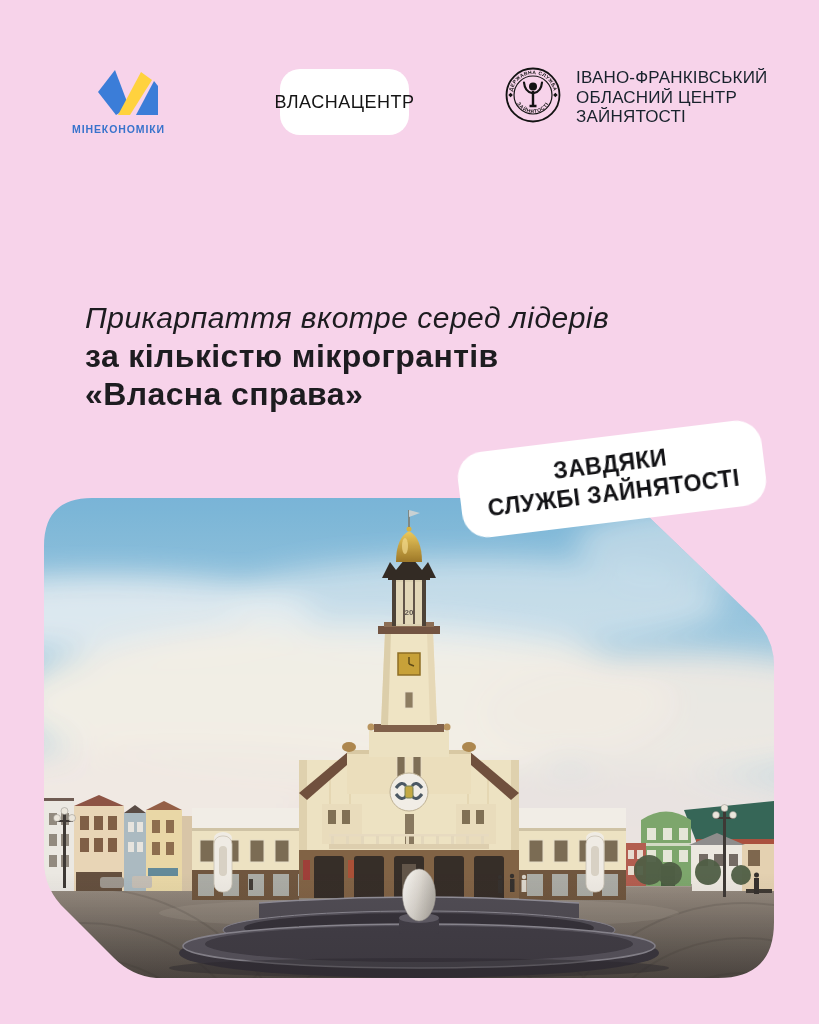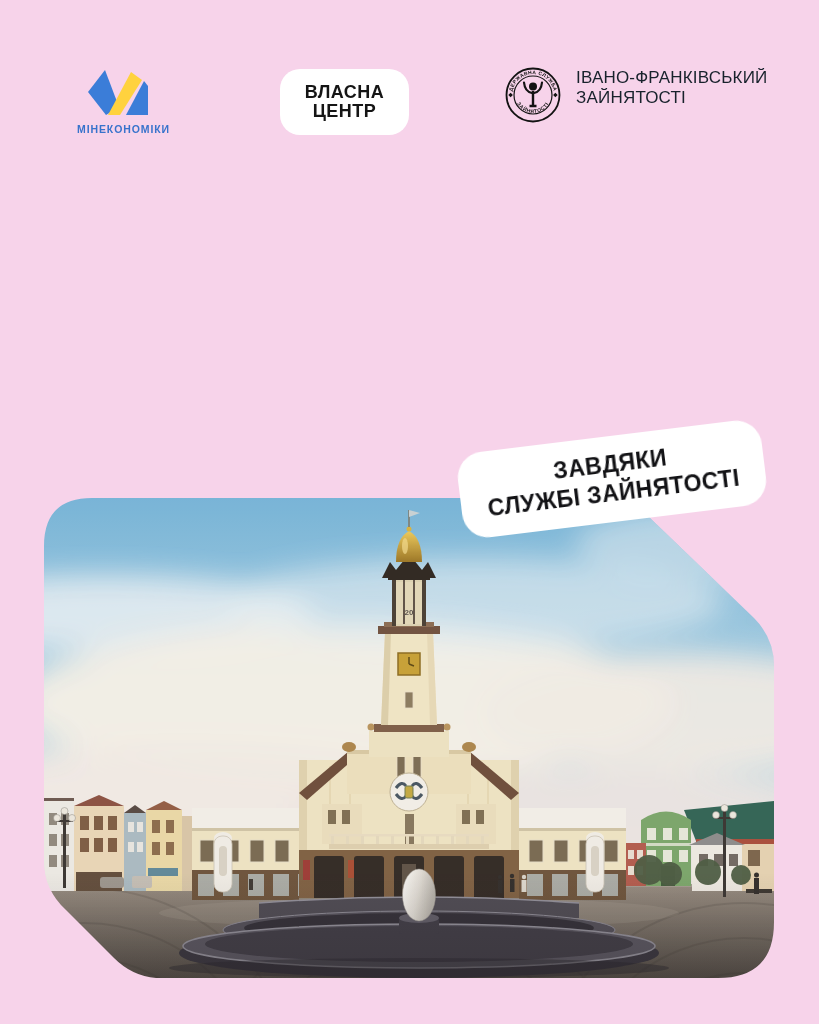--- a/index.html
+++ b/index.html
@@ -5,26 +5,26 @@
   :root{
     --background:#f7d3ea; --headline-text:#1d1c20; --brand-blue:#3b7dd8; --brand-yellow:#ffd23e;
     --label-blue:#3873cc; --badge-bg:#ffffff; --badge-text:#121215; --logo-dark:#18222c;
     --building-cream:#efe4c2; --fountain-gray:#4a4750; --pavement-gray:#7c7165; --egg-white:#f2f0ea; --sky-blue:#74b4d8;
   }
   *{margin:0;padding:0;box-sizing:border-box}
   body{font-family:"Liberation Sans","DejaVu Sans",sans-serif;background:#ffffff}
   .canvas{position:relative;width:819px;height:1024px;overflow:hidden;background:var(--background)}
 
   
-  .logo-min{position:absolute;left:62px;top:64px;width:108px;text-align:right}
+  .logo-min{position:absolute;left:72px;top:64px;width:108px;text-align:left}
   .logo-min svg{display:block;margin:0 auto}
   .logo-min .lbl{margin-top:7px;font-size:10.5px;font-weight:700;letter-spacing:.9px;color:var(--label-blue);white-space:nowrap}
   .logo-vlasna{position:absolute;left:280px;top:69px;width:129px;height:66px;background:var(--badge-bg);
-    border-radius:20px;display:flex;flex-direction:column;align-items:center;justify-content:center;
-    font-size:18px;line-height:19px;font-weight:700;letter-spacing:.5px;color:#151515}
+    border-radius:20px;display:flex;align-items:center;justify-content:center;
+    font-size:18px;line-height:19px;font-weight:400;letter-spacing:.5px;color:#151515}
   .logo-emp-seal{position:absolute;left:504px;top:66px}
   .logo-emp-text{position:absolute;left:576px;top:68px;font-size:17px;line-height:19.5px;font-weight:400;
     letter-spacing:.2px;color:var(--logo-dark);white-space:nowrap}
 
   
   .headline{position:absolute;left:85px;top:299px;color:var(--headline-text);white-space:nowrap}
   .headline .l1{font-style:italic;font-weight:500;font-size:30px;line-height:38px;letter-spacing:.5px}
   .headline .l2,.headline .l3{font-weight:700;font-size:32px;line-height:38px;letter-spacing:.4px}
 
   
@@ -71,24 +71,28 @@
       <text font-size="5" font-weight="bold" fill="#131313" letter-spacing="0.4">
         <textPath href="#sealTop" startOffset="50%" text-anchor="middle">ДЕРЖАВНА СЛУЖБА</textPath>
       </text>
       <text font-size="5" font-weight="bold" fill="#131313" letter-spacing="0.6">
         <textPath href="#sealBot" startOffset="50%" text-anchor="middle">ЗАЙНЯТОСТІ</textPath>
       </text>
     </svg>
   </div>
   <div class="logo-emp-text">
     <div>ІВАНО-ФРАНКІВСЬКИЙ</div>
+    <div>ОБЛАСНИЙ ЦЕНТР</div>
     <div>ЗАЙНЯТОСТІ</div>
   </div>
 
   <div class="headline">
+    <div class="l1">Прикарпаття вкотре серед лідерів</div>
+    <div class="l2">за кількістю мікрогрантів</div>
+    <div class="l3">«Власна справа»</div>
   </div>
 
   <div class="badge">
     <span>ЗАВДЯКИ</span>
     <span>СЛУЖБІ ЗАЙНЯТОСТІ</span>
   </div>
 
   <svg class="photo" viewBox="0 0 730 480" role="img" aria-label="Ратуша Івано-Франківська з годинниковою вежею та фонтаном-писанкою на площі Ринок">
     <defs>
       <clipPath id="photoClip">

